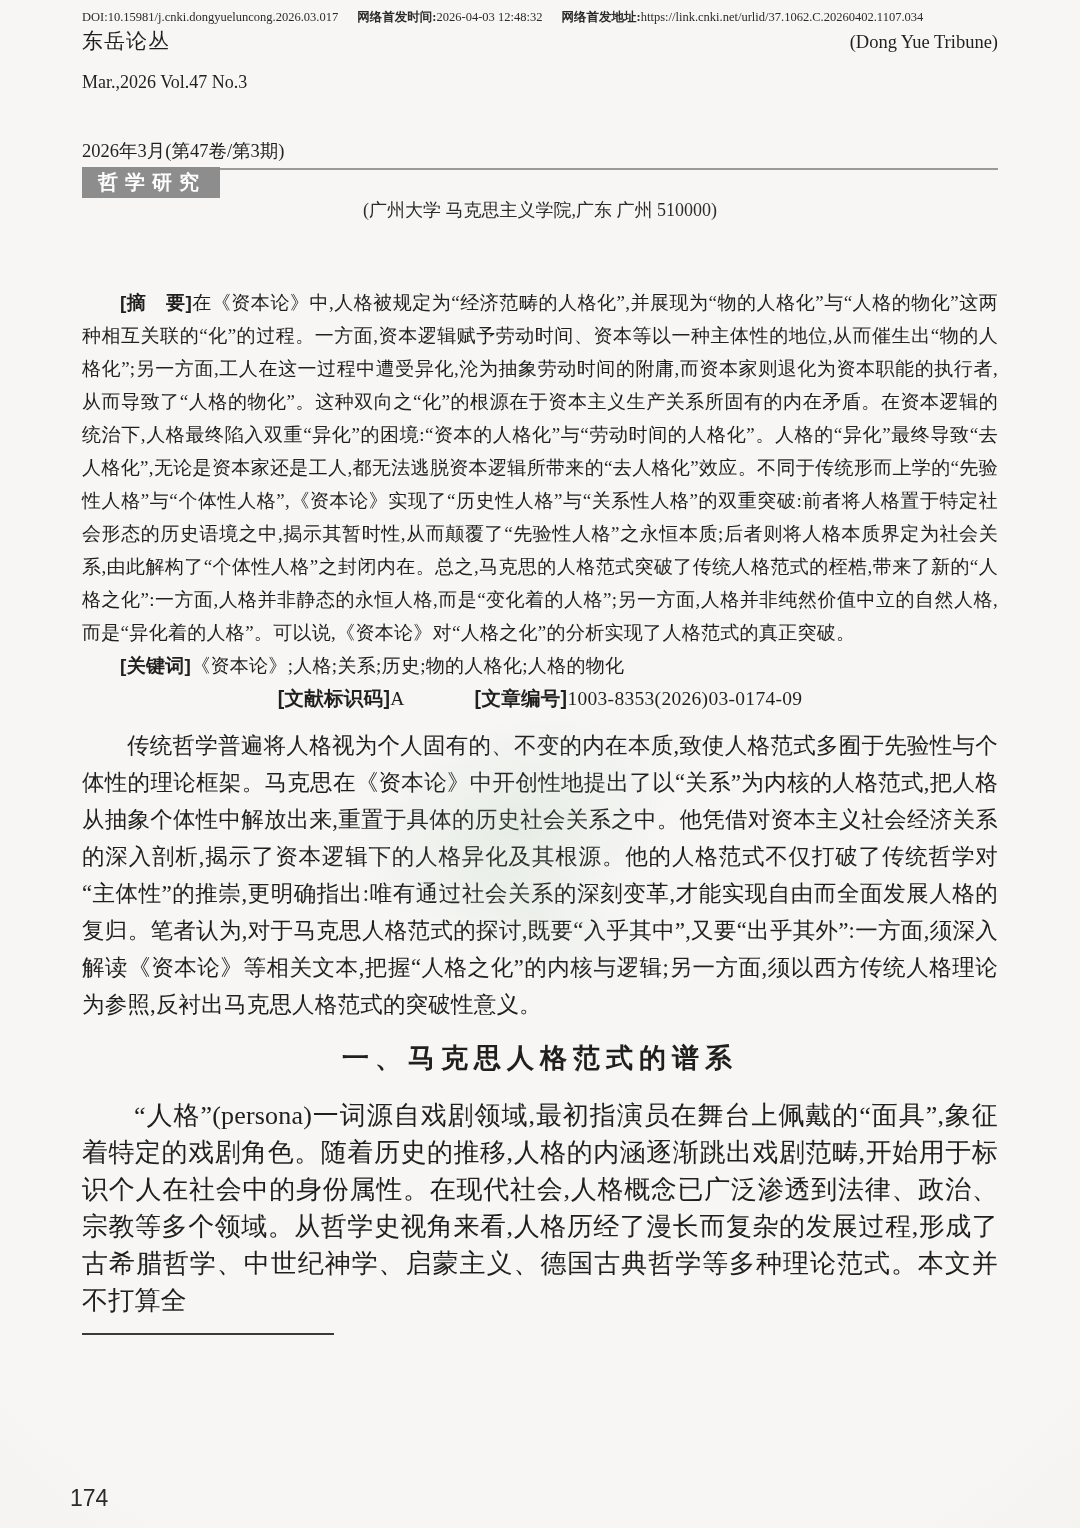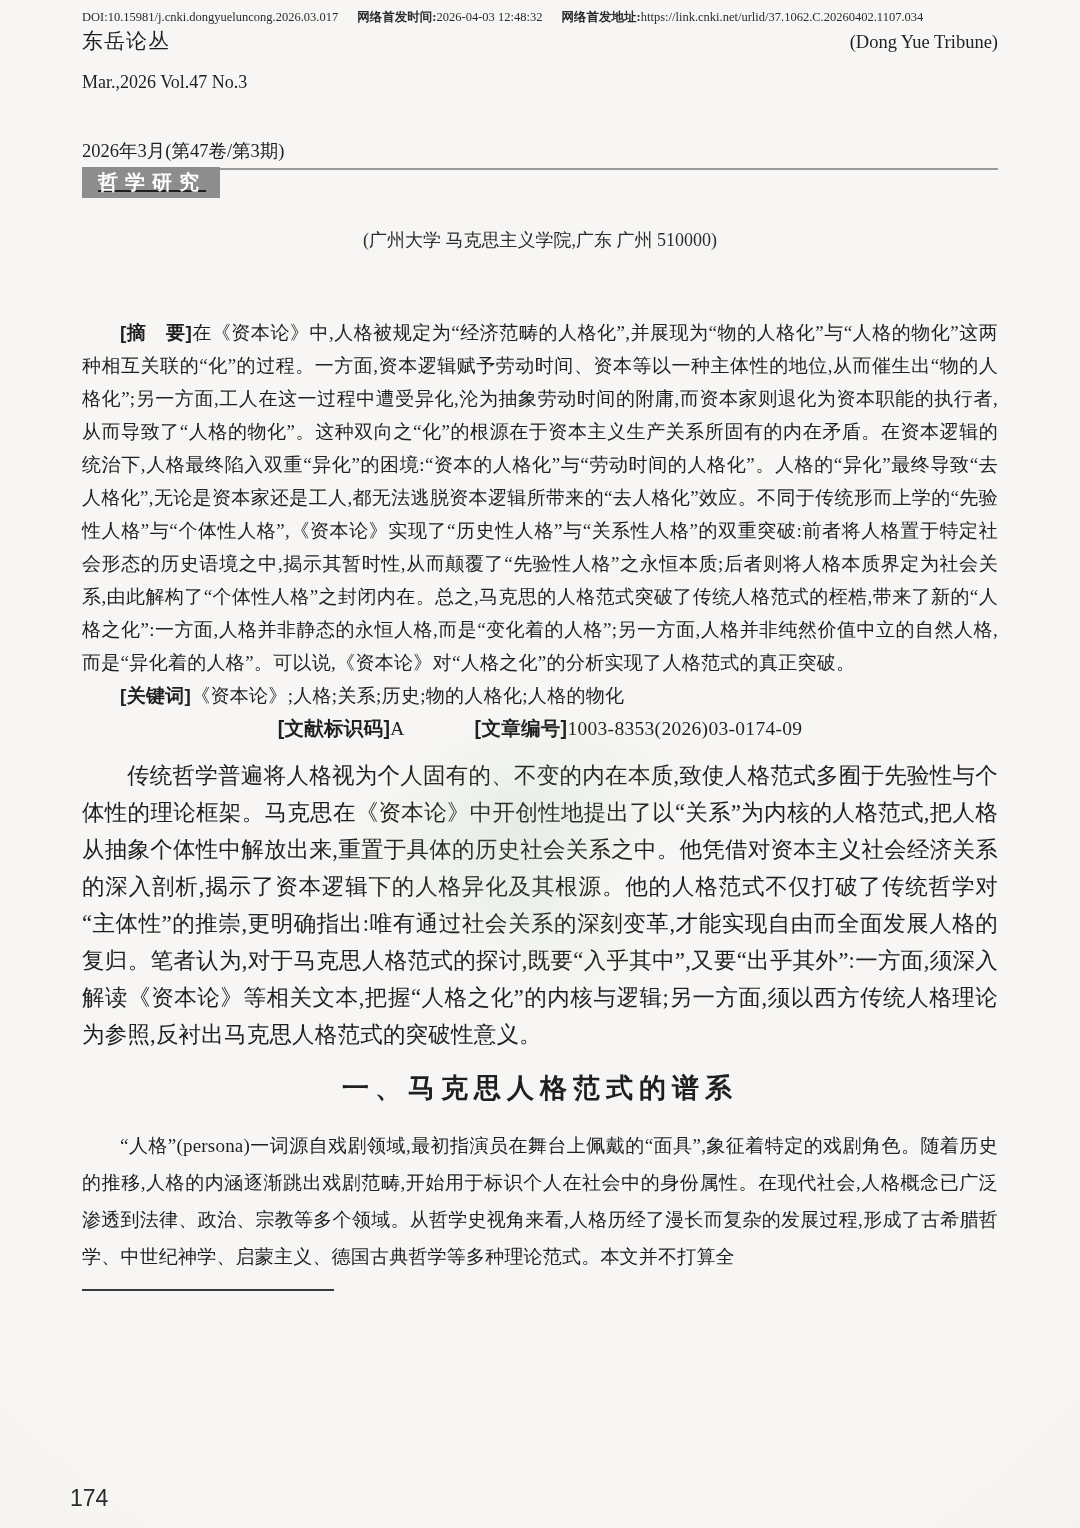--- a/index.html
+++ b/index.html
@@ -46,21 +46,21 @@
     font-size:19px;line-height:27px;
   }
   .journal-left{display:flex;align-items:baseline;gap:14px;flex-direction:column;}
   .journal-cn{font-size:21px;letter-spacing:1px;}
   .journal-en-meta{font-size:18px;}
   .journal-cn-meta{font-size:18.5px;margin-top:28px;}
   .journal-en{font-size:18.5px;}
 
   .badge-row{
     margin-top:2px;
-    display:flex;align-items:flex-start;text-decoration:underline;
+    display:flex;align-items:flex-start;
   }
   .column-badge{
     background:#8d8d8d;
     color:#fefefe;
     font-size:20px;font-weight:bold;
     letter-spacing:7px;
     padding:3px 14px 4px 16px;
     line-height:24px;
   }
   .badge-rule{flex:1;border-top:2px solid #9a9a9a;margin-top:1px;}
@@ -72,21 +72,20 @@
     font-weight:900;
     letter-spacing:2px;
   }
   .authors{
     margin-top:40px;
     text-align:center;
     font-size:24px;line-height:30px;
     letter-spacing:3px;
   }
   .affiliation{
-    margin-top:30px;
     text-align:center;
     font-size:18px;line-height:24px;
     color:#2b2b2b;
   }
 
   .abstract{
     margin-top:64px;
     font-size:19px;line-height:33px;
     text-align:justify;
     letter-spacing:0.3px;
@@ -110,21 +109,21 @@
   }
   .section-heading{
     margin-top:18px;
     text-align:center;
     font-size:27px;line-height:34px;
     font-weight:600;
     letter-spacing:6px;
   }
   .section-para{
     margin:14px 0 0 0;
-    font-size:19px;line-height:37px;
+    font-size:26px;line-height:37px;
     text-align:justify;
     text-indent:2em;
     letter-spacing:0.2px;
   }
 
   .footnote-sep{
     margin-top:14px;
     width:252px;
     border-top:2.5px solid #3a3a3a;
   }

